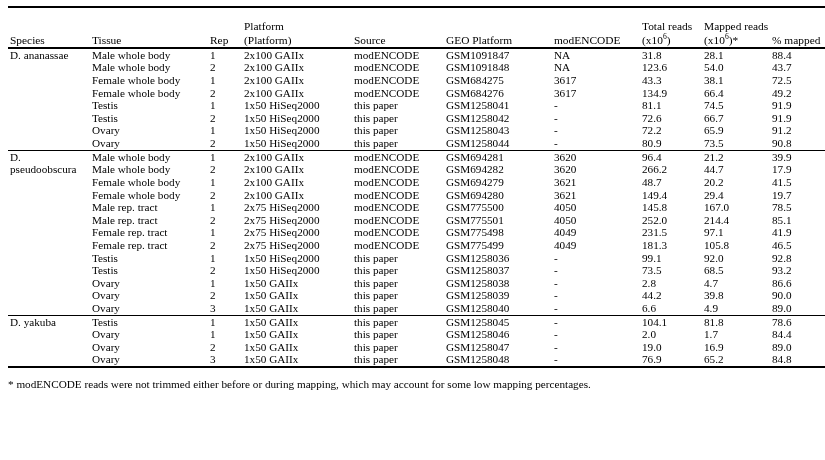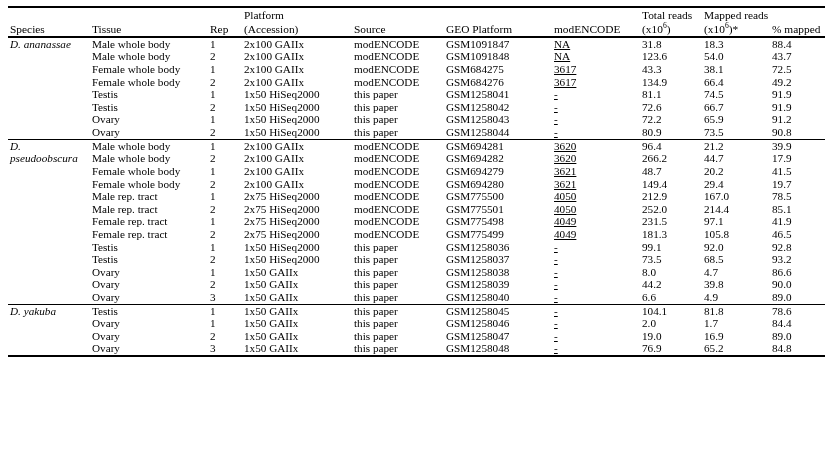--- a/index.html
+++ b/index.html
@@ -36,49 +36,47 @@
     text-align: left;
     font-weight: normal;
   }
   thead th {
     font-weight: bold;
     font-size: 11.4px;
     vertical-align: bottom;
     padding-bottom: 1.5px;
   }
   thead tr.hdr-top th {
-    padding-top: 2px;
+    padding-top: 13px;
     padding-bottom: 0px;
     margin-top: 12px;
   }
   .rule-top {
     border-top: 2.2px solid #000;
   }
   .rule-thick-bottom {
     border-bottom: 2.2px solid #000;
   }
   .grp-sep td {
     border-top: 0.9px solid #000;
   }
   .num {
     text-align: right;
     padding-right: 10px;
     margin-top: 44px;
   }
   .num-mid {
     text-align: right;
     padding-right: 22px;
-    text-decoration: underline;
   }
   .num-pct {
     text-align: right;
     padding-right: 6px;
   }
   .species {
-    font-style: italic;
   }
   .footnote {
     margin-top: 10px;
     font-size: 11.2px;
     font-family: "Liberation Serif", serif;
   }
   
   col.c-species { width: 82px; }
   col.c-tissue  { width: 118px; }
   col.c-rep     { width: 34px; }
@@ -118,40 +116,40 @@
         <th></th>
         <th></th>
         <th>Total reads</th>
         <th>Mapped reads</th>
         <th></th>
       </tr>
       <tr class="rule-thick-bottom">
         <th>Species</th>
         <th>Tissue</th>
         <th>Rep</th>
-        <th>(Accession)</th>
+        <th>(Platform)</th>
         <th>Source</th>
         <th>GEO Platform</th>
         <th>modENCODE</th>
         <th><span>(x10</span><sup>6</sup><span>)</span></th>
         <th><span>(x10</span><sup>6</sup><span>)*</span></th>
         <th class="num-pct">% mapped</th>
       </tr>
     </thead>
     <tbody id="tbody">
         <tr class="">
           <td class="species">D. ananassae</td>
           <td>Male whole body</td>
           <td>1</td>
           <td>2x100 GAIIx</td>
           <td>modENCODE</td>
           <td>GSM1091847</td>
           <td class="num-mid">NA</td>
           <td class="num">31.8</td>
-          <td class="num">18.3</td>
+          <td class="num">28.1</td>
           <td class="num-pct">88.4</td>
         </tr>
         <tr>
           <td></td>
           <td>Male whole body</td>
           <td>2</td>
           <td>2x100 GAIIx</td>
           <td>modENCODE</td>
           <td>GSM1091848</td>
           <td class="num-mid">NA</td>
@@ -280,21 +278,21 @@
           <td class="num-pct">19.7</td>
         </tr>
         <tr>
           <td></td>
           <td>Male rep. tract</td>
           <td>1</td>
           <td>2x75 HiSeq2000</td>
           <td>modENCODE</td>
           <td>GSM775500</td>
           <td class="num-mid">4050</td>
-          <td class="num">212.9</td>
+          <td class="num">145.8</td>
           <td class="num">167.0</td>
           <td class="num-pct">78.5</td>
         </tr>
         <tr>
           <td></td>
           <td>Male rep. tract</td>
           <td>2</td>
           <td>2x75 HiSeq2000</td>
           <td>modENCODE</td>
           <td>GSM775501</td>
@@ -352,21 +350,21 @@
           <td class="num-pct">93.2</td>
         </tr>
         <tr>
           <td></td>
           <td>Ovary</td>
           <td>1</td>
           <td>1x50 GAIIx</td>
           <td>this paper</td>
           <td>GSM1258038</td>
           <td class="num-mid">-</td>
-          <td class="num">8.0</td>
+          <td class="num">2.8</td>
           <td class="num">4.7</td>
           <td class="num-pct">86.6</td>
         </tr>
         <tr>
           <td></td>
           <td>Ovary</td>
           <td>2</td>
           <td>1x50 GAIIx</td>
           <td>this paper</td>
           <td>GSM1258039</td>
@@ -431,13 +429,14 @@
           <td>this paper</td>
           <td>GSM1258048</td>
           <td class="num-mid">-</td>
           <td class="num">76.9</td>
           <td class="num">65.2</td>
           <td class="num-pct">84.8</td>
         </tr>
       </tbody>
   </table>
 
+  <div class="footnote">* modENCODE reads were not trimmed either before or during mapping, which may account for some low mapping percentages.</div>
 </div>
 
 </body></html>

